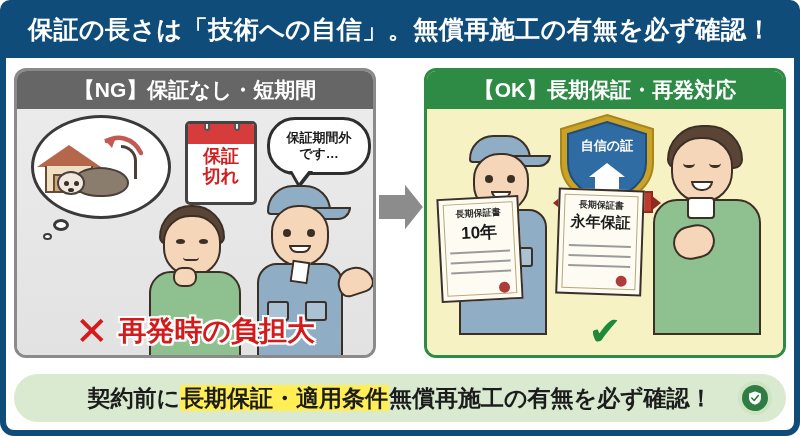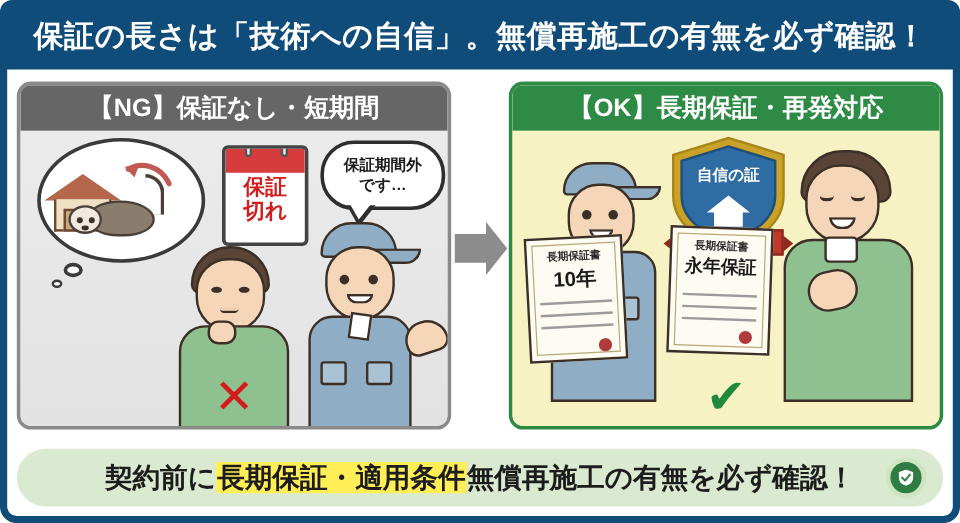--- a/index.html
+++ b/index.html
@@ -389,20 +389,21 @@
           <div style="position:absolute;left:36px;top:60px;width:22px;height:8px;border-radius:0 0 11px 11px;background:#fff;border:2px solid #3b2f26;"></div>
           <div class="person-body" style="left:4px;top:78px;width:86px;height:94px;background:#8fadc4;border-radius:20px 20px 0 0;"></div>
           <div style="position:absolute;left:38px;top:76px;width:18px;height:22px;background:#fff;border:2.5px solid #3b2f26;transform:rotate(8deg);"></div>
           <div style="position:absolute;left:14px;top:116px;width:22px;height:20px;background:#a9c2d4;border:2px solid #3b2f26;border-radius:3px;"></div>
           <div style="position:absolute;left:52px;top:116px;width:22px;height:20px;background:#a9c2d4;border:2px solid #3b2f26;border-radius:3px;"></div>
           <div style="position:absolute;left:84px;top:82px;width:36px;height:28px;background:#f6d6b8;border:2.5px solid #3b2f26;border-radius:16px 18px 10px 10px;transform:rotate(-18deg);"></div>
         </div>
 
         <div class="verdict">
           <span class="verdict-mark mark-x">✕</span>
+          <span class="verdict-text text-x">再発時の負担大</span>
         </div>
       </div>
     </div>
 
     <svg class="big-arrow" viewBox="0 0 46 54">
       <polygon points="0,14 26,14 26,2 46,27 26,52 26,40 0,40" fill="#8c8c8c" stroke="#ffffff" stroke-width="2"></polygon>
     </svg>
 
     <div class="panel panel-ok">
       <div class="panel-head">【OK】長期保証・再発対応</div>

